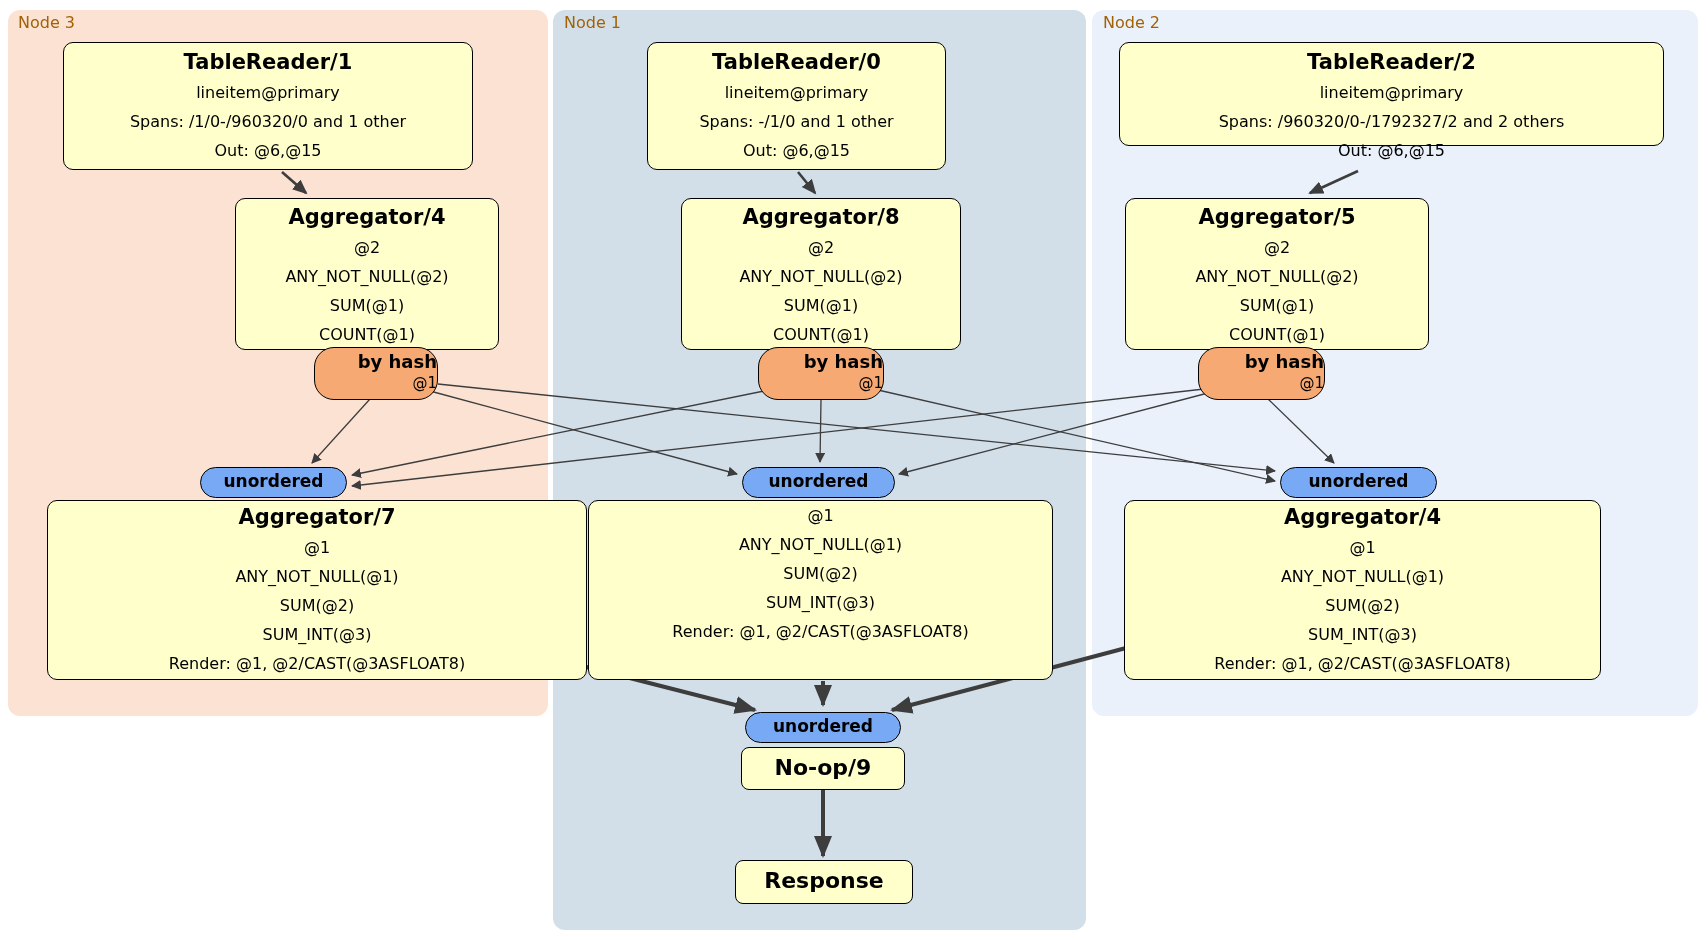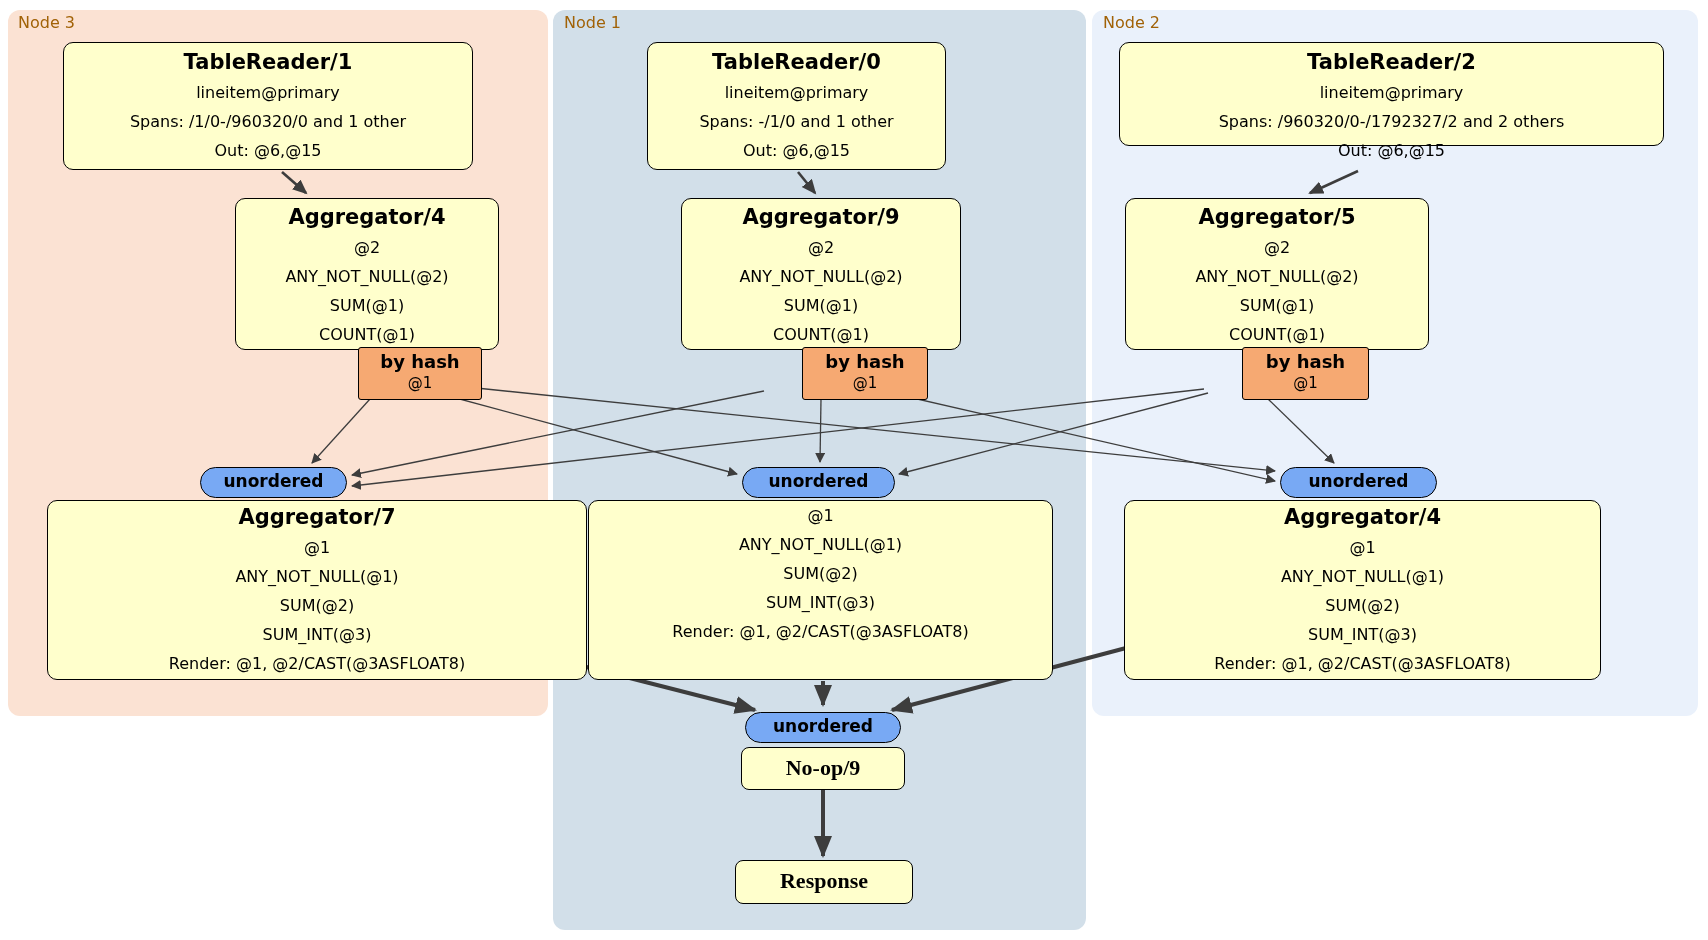--- a/index.html
+++ b/index.html
@@ -26,34 +26,34 @@
     position:absolute;z-index:2;background:#ffffcc;border:1.6px solid #000;
     border-radius:10px;text-align:center;box-sizing:border-box;
   }
   .pbox .title{font-weight:bold;font-size:21px;line-height:32px;}
   .pbox .ln{font-size:16px;line-height:29px;}
   .row1{padding-top:3px;}
   .row2{padding-top:2px;}
 
   .router{
     position:absolute;z-index:3;background:#f6a972;border:1.8px solid #000;
-    border-radius:3px;text-align:center;box-sizing:border-box;margin-left:44px;
+    border-radius:20px;text-align:right;box-sizing:border-box;
   }
   .router .rt{font-weight:bold;font-size:18px;line-height:24px;display:block;margin-top:2px;}
   .router .rsub{font-size:15px;line-height:19px;display:block;}
 
   .sync{
     position:absolute;z-index:3;background:#78a9f4;border:1.8px solid #000;
     border-radius:16px;text-align:center;box-sizing:border-box;
     font-weight:bold;font-size:17px;line-height:27px;
   }
   .final{
     position:absolute;z-index:3;background:#ffffcc;border:1.8px solid #000;
     border-radius:8px;text-align:center;box-sizing:border-box;
-    font-weight:bold;font-size:22px;font-family:Liberation Serif, serif;
+    font-weight:bold;font-size:22px;
   }
 </style>
 </head>
 <body>
 
 <div class="canvas">
 
   <div class="panel panel-node3"></div>
   <div class="panel panel-node1"></div>
   <div class="panel panel-node2"></div>
@@ -120,21 +120,21 @@
   </div>
 
   <div class="pbox row2" style="left:235px;top:198px;width:264px;height:152px;">
     <div class="title">Aggregator/4</div>
     <div class="ln">@2</div>
     <div class="ln">ANY_NOT_NULL(@2)</div>
     <div class="ln">SUM(@1)</div>
     <div class="ln">COUNT(@1)</div>
   </div>
   <div class="pbox row2" style="left:681px;top:198px;width:280px;height:152px;">
-    <div class="title">Aggregator/9</div>
+    <div class="title">Aggregator/8</div>
     <div class="ln">@2</div>
     <div class="ln">ANY_NOT_NULL(@2)</div>
     <div class="ln">SUM(@1)</div>
     <div class="ln">COUNT(@1)</div>
   </div>
   <div class="pbox row2" style="left:1125px;top:198px;width:304px;height:152px;">
     <div class="title">Aggregator/5</div>
     <div class="ln">@2</div>
     <div class="ln">ANY_NOT_NULL(@2)</div>
     <div class="ln">SUM(@1)</div>

